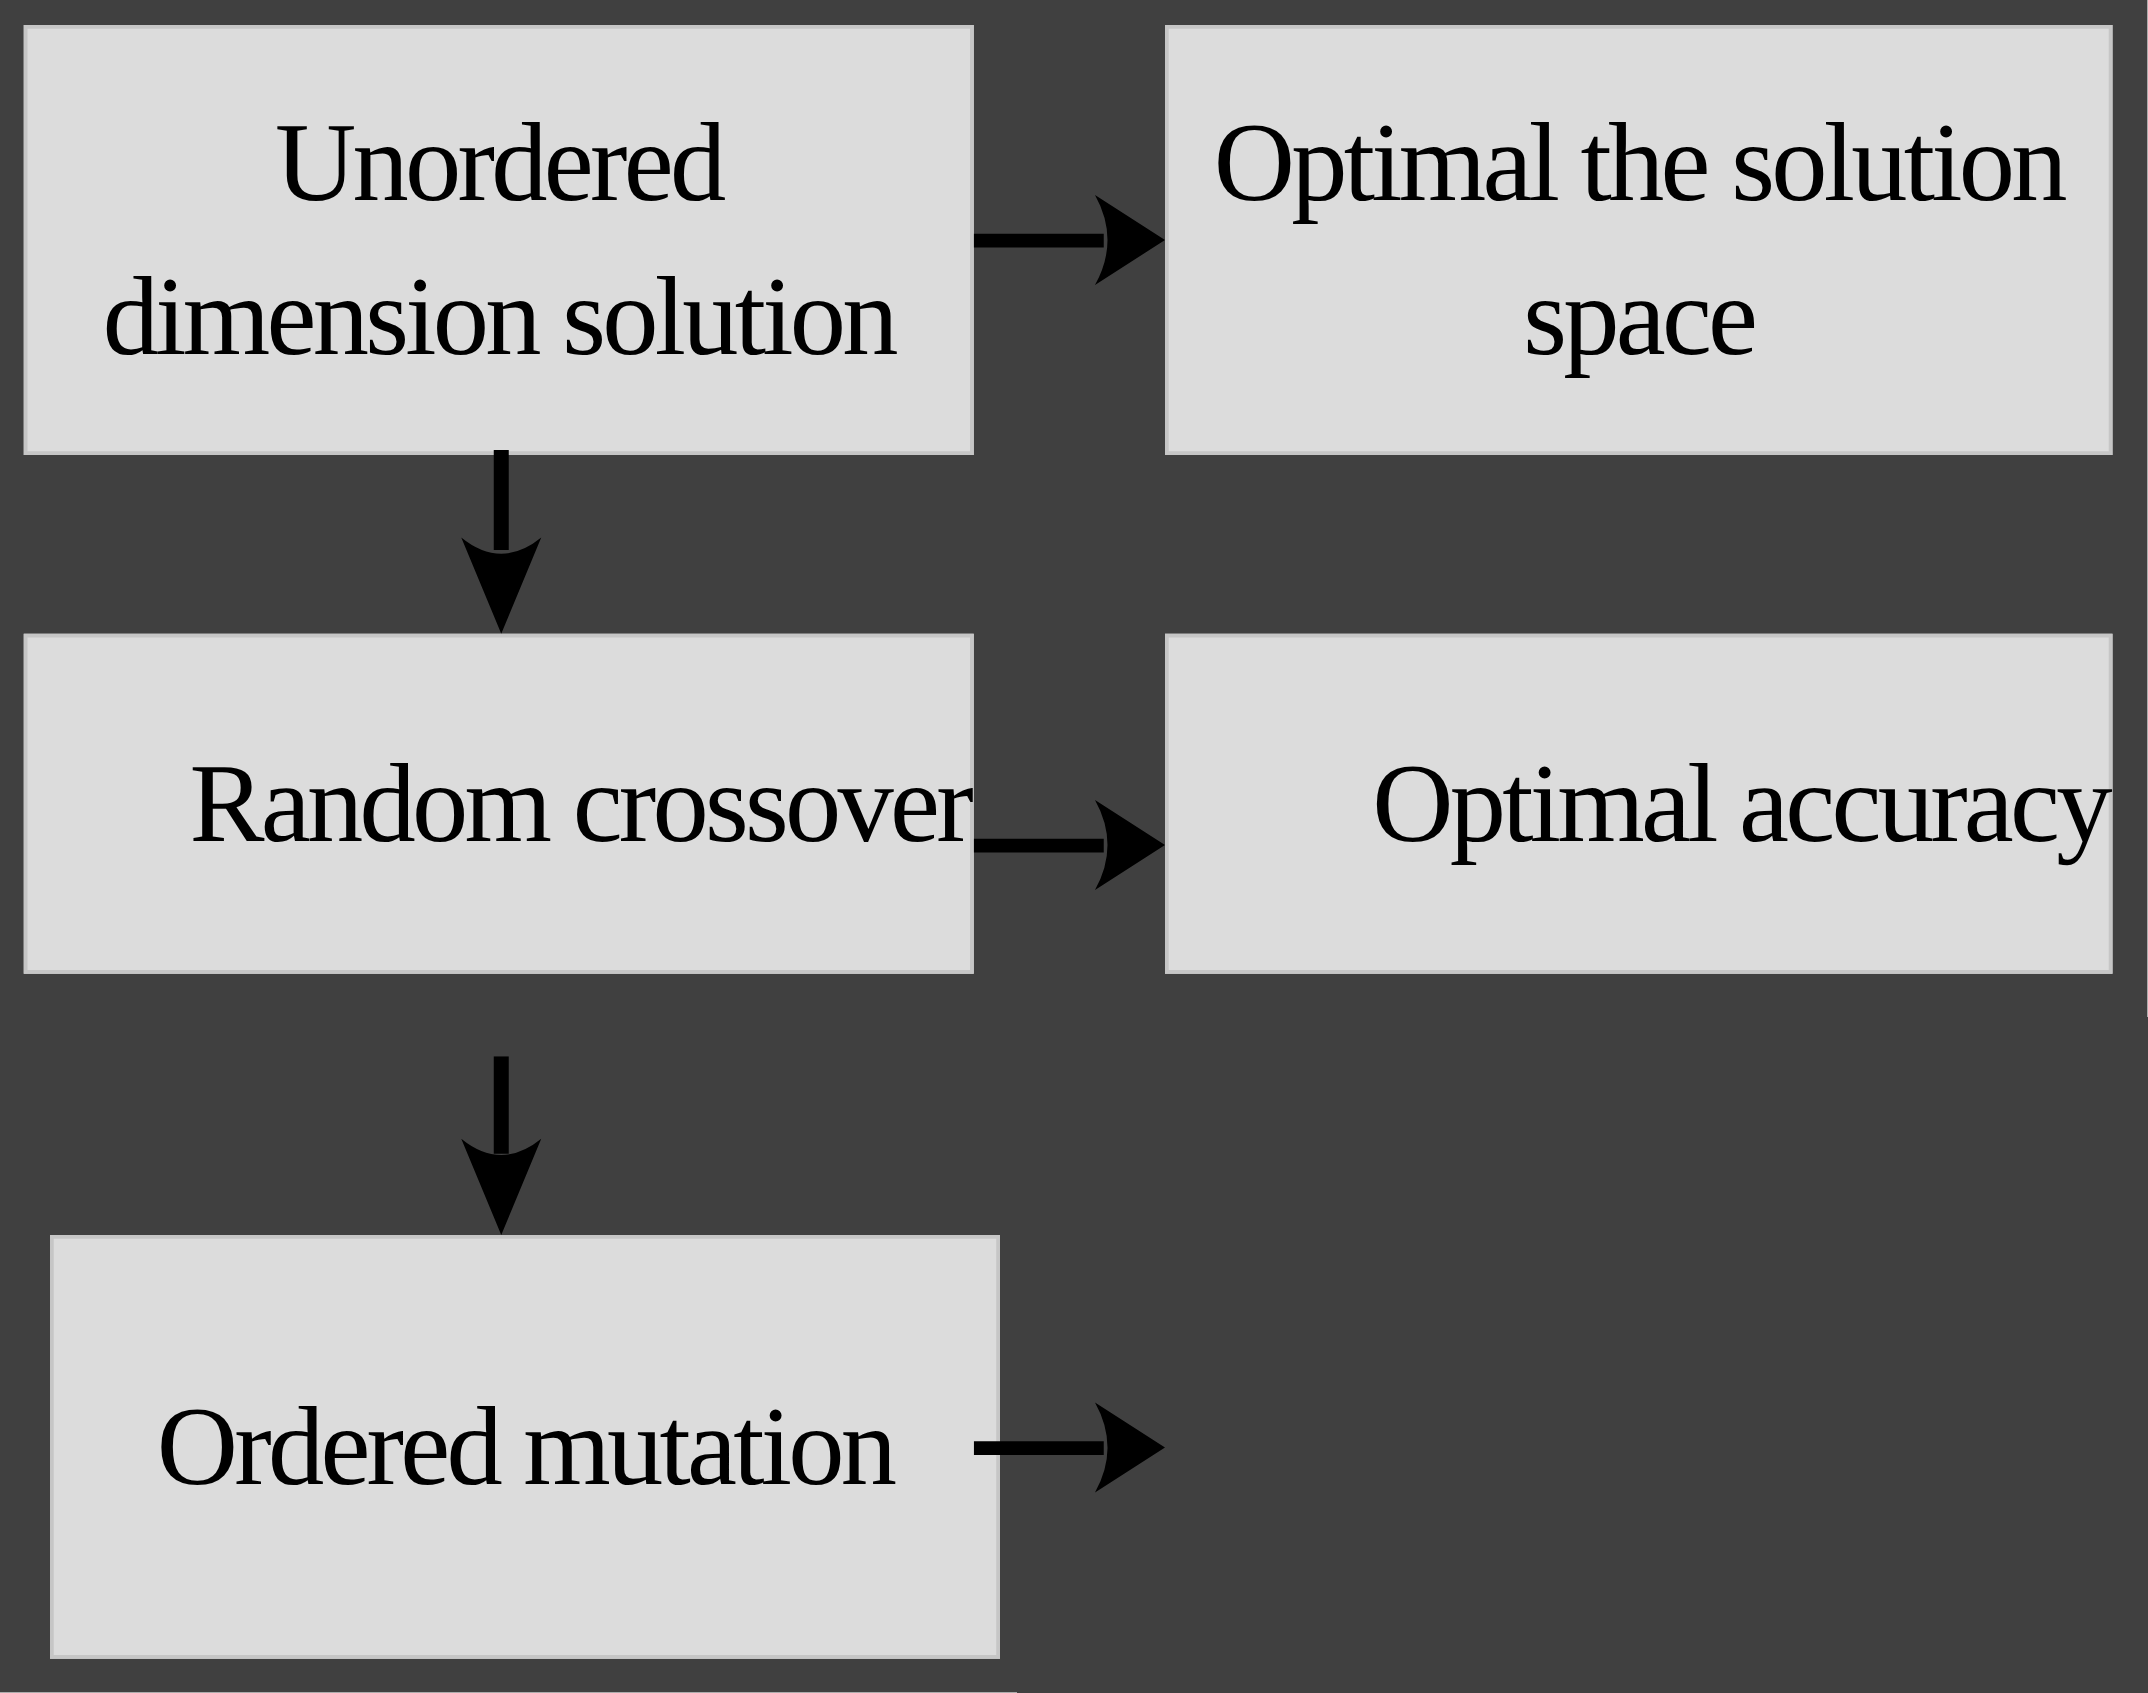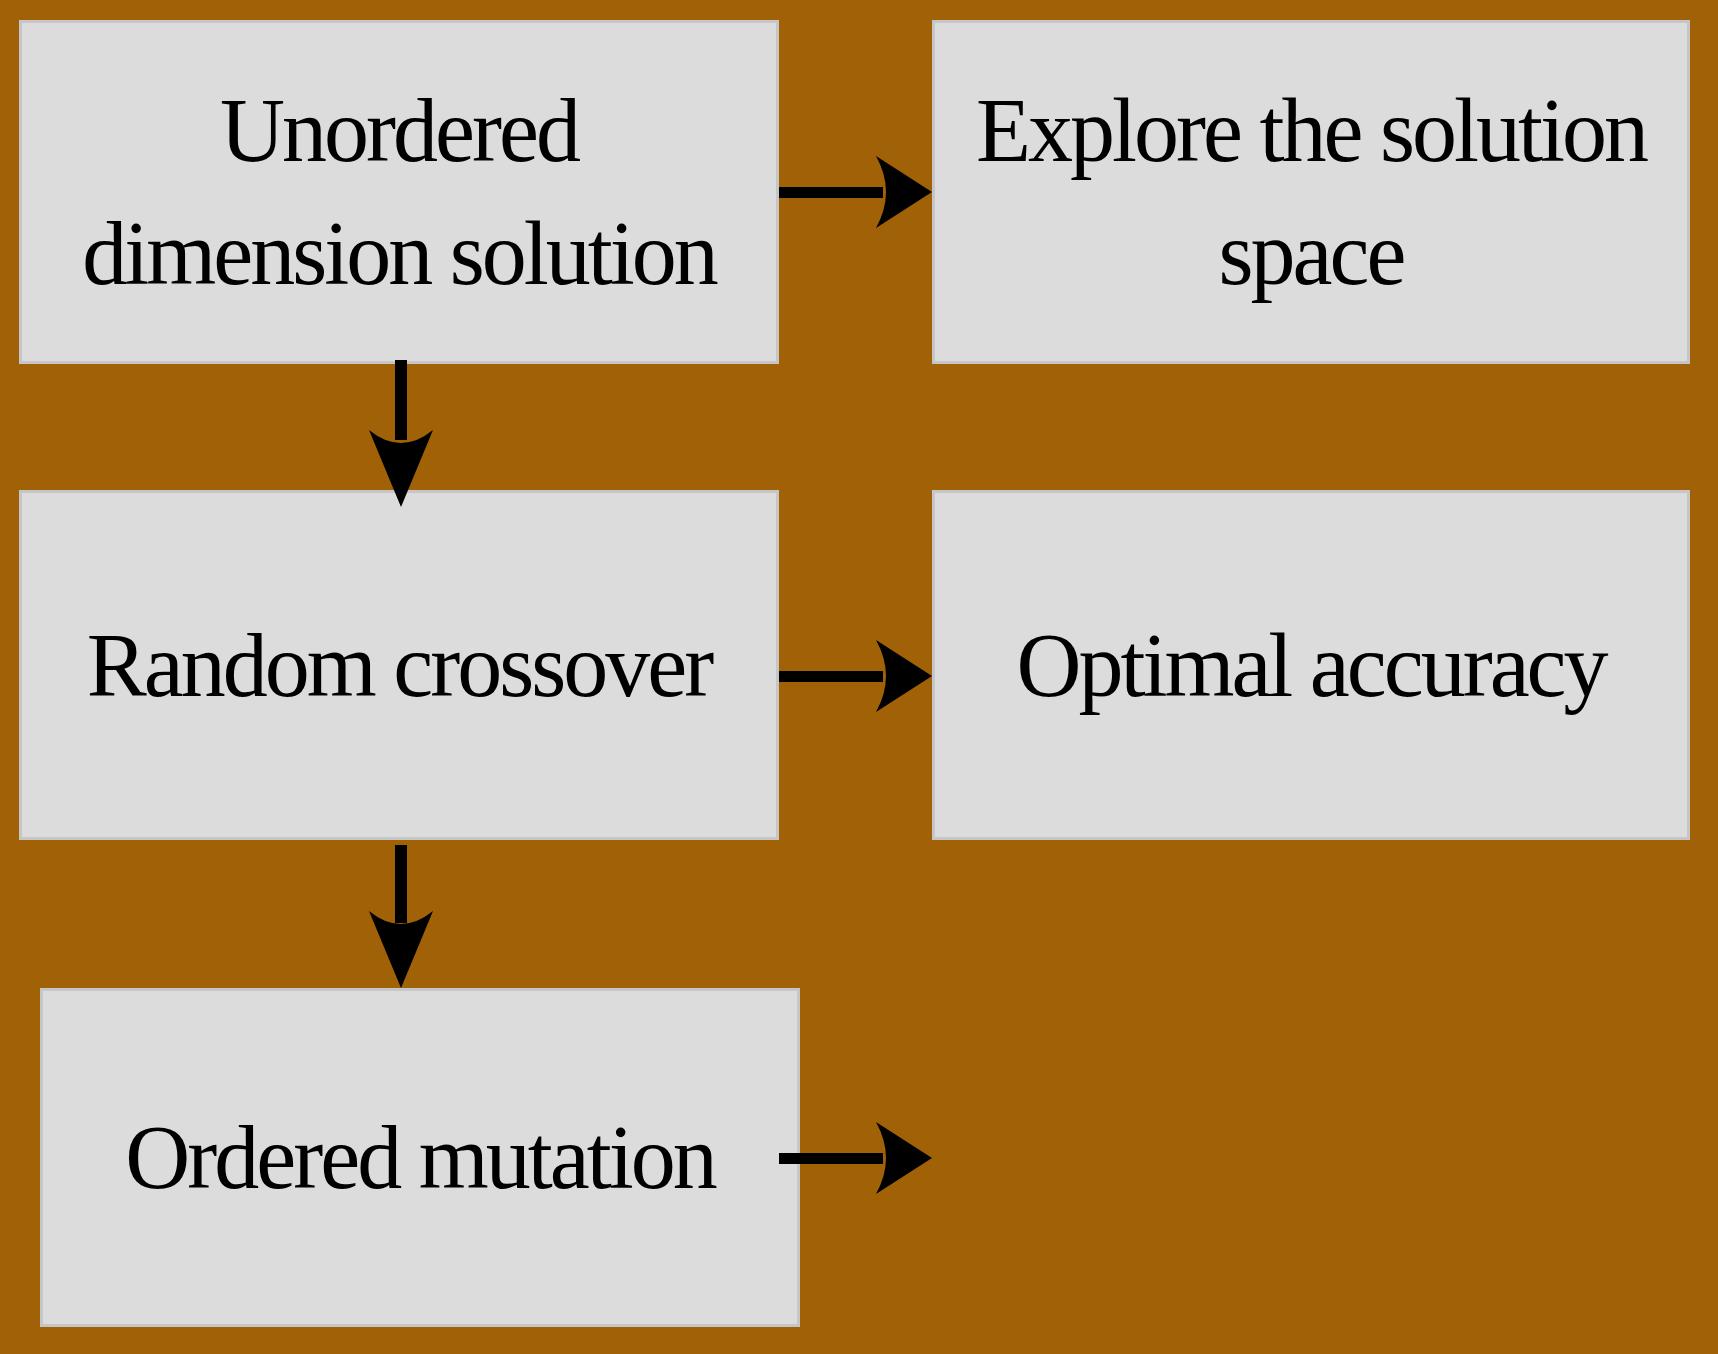--- a/index.html
+++ b/index.html
@@ -1,20 +1,20 @@
 <!DOCTYPE html>
 <html><head>
 <meta charset="utf-8">
 <style>
   html, body { margin: 0; padding: 0; background: #ffffff; }
   .canvas {
     position: relative;
     width: 1718px;
     height: 1354px;
-    background: #a16207;
+    background: #404040;
     font-family: "Liberation Serif", serif;
     overflow: hidden;
   }
   .flow-box {
     position: absolute;
     box-sizing: border-box;
     background: #dcdcdc;
     border: 3px solid #c6c6c6;
     display: flex;
     flex-direction: column;
@@ -27,21 +27,21 @@
   }
   .flow-box .line {
     display: block;
     line-height: 123px;
     white-space: nowrap;
   }
   
   .col-left  { left: 19px;  width: 760px; }
   .col-right { left: 932px; width: 758px; }
   .row-1 { top: 20px;  height: 344px; }
-  .row-2 { top: 490px; height: 350px; }
+  .row-2 { top: 507px; height: 272px; align-items: flex-end; }
   .row-3 { top: 988px; height: 339px; margin-left: 21px; }
   .arrow {
     position: absolute;
     display: block;
   }
   .arrow svg { display: block; }
   .arrow path, .arrow rect { fill: #000000; }
   .arrow-right-1 { left: 779px; top: 152px; }
   .arrow-right-2 { left: 779px; top: 636px; }
   .arrow-right-3 { left: 779px; top: 1118px; }
@@ -52,21 +52,21 @@
 <body>
 
 <div class="canvas">
 
   <div class="flow-box col-left row-1">
     <span class="line">Unordered</span>
     <span class="line">dimension solution</span>
   </div>
 
   <div class="flow-box col-right row-1">
-    <span class="line">Explore the solution</span>
+    <span class="line">Optimal the solution</span>
     <span class="line">space</span>
   </div>
 
   <div class="flow-box col-left row-2">
     <span class="line">Random crossover</span>
   </div>
 
   <div class="flow-box col-right row-2">
     <span class="line">Optimal accuracy</span>
   </div>

